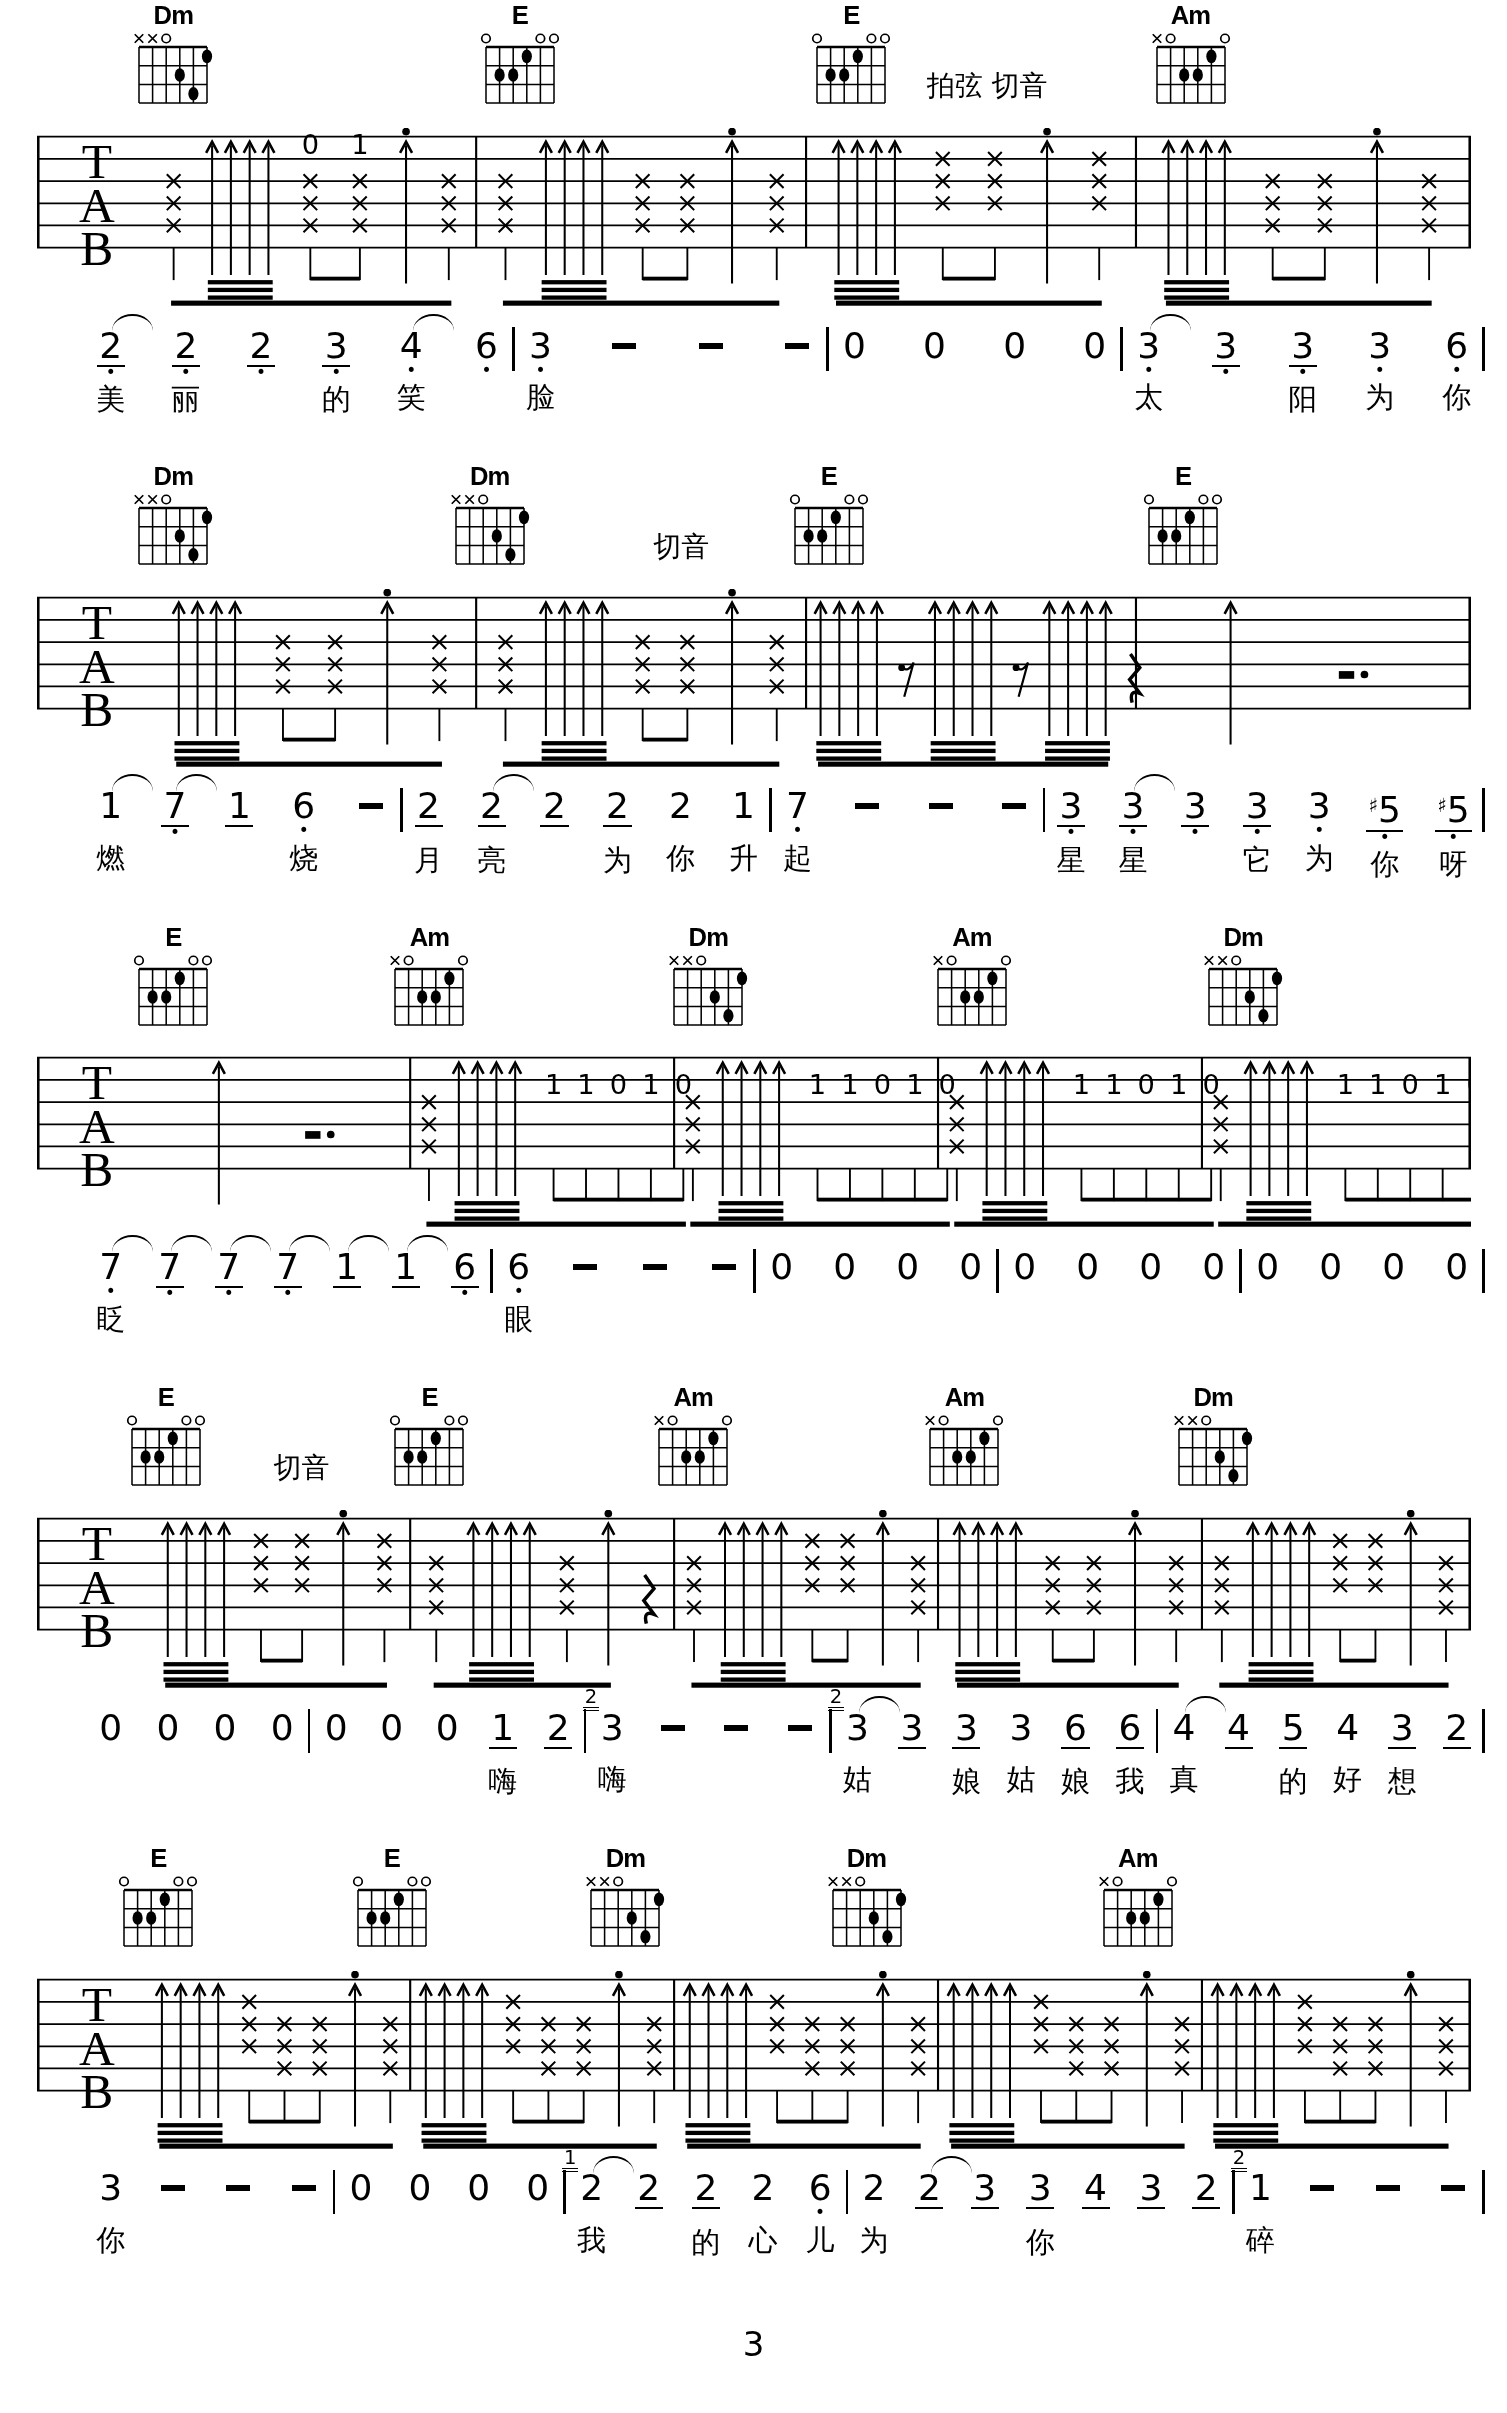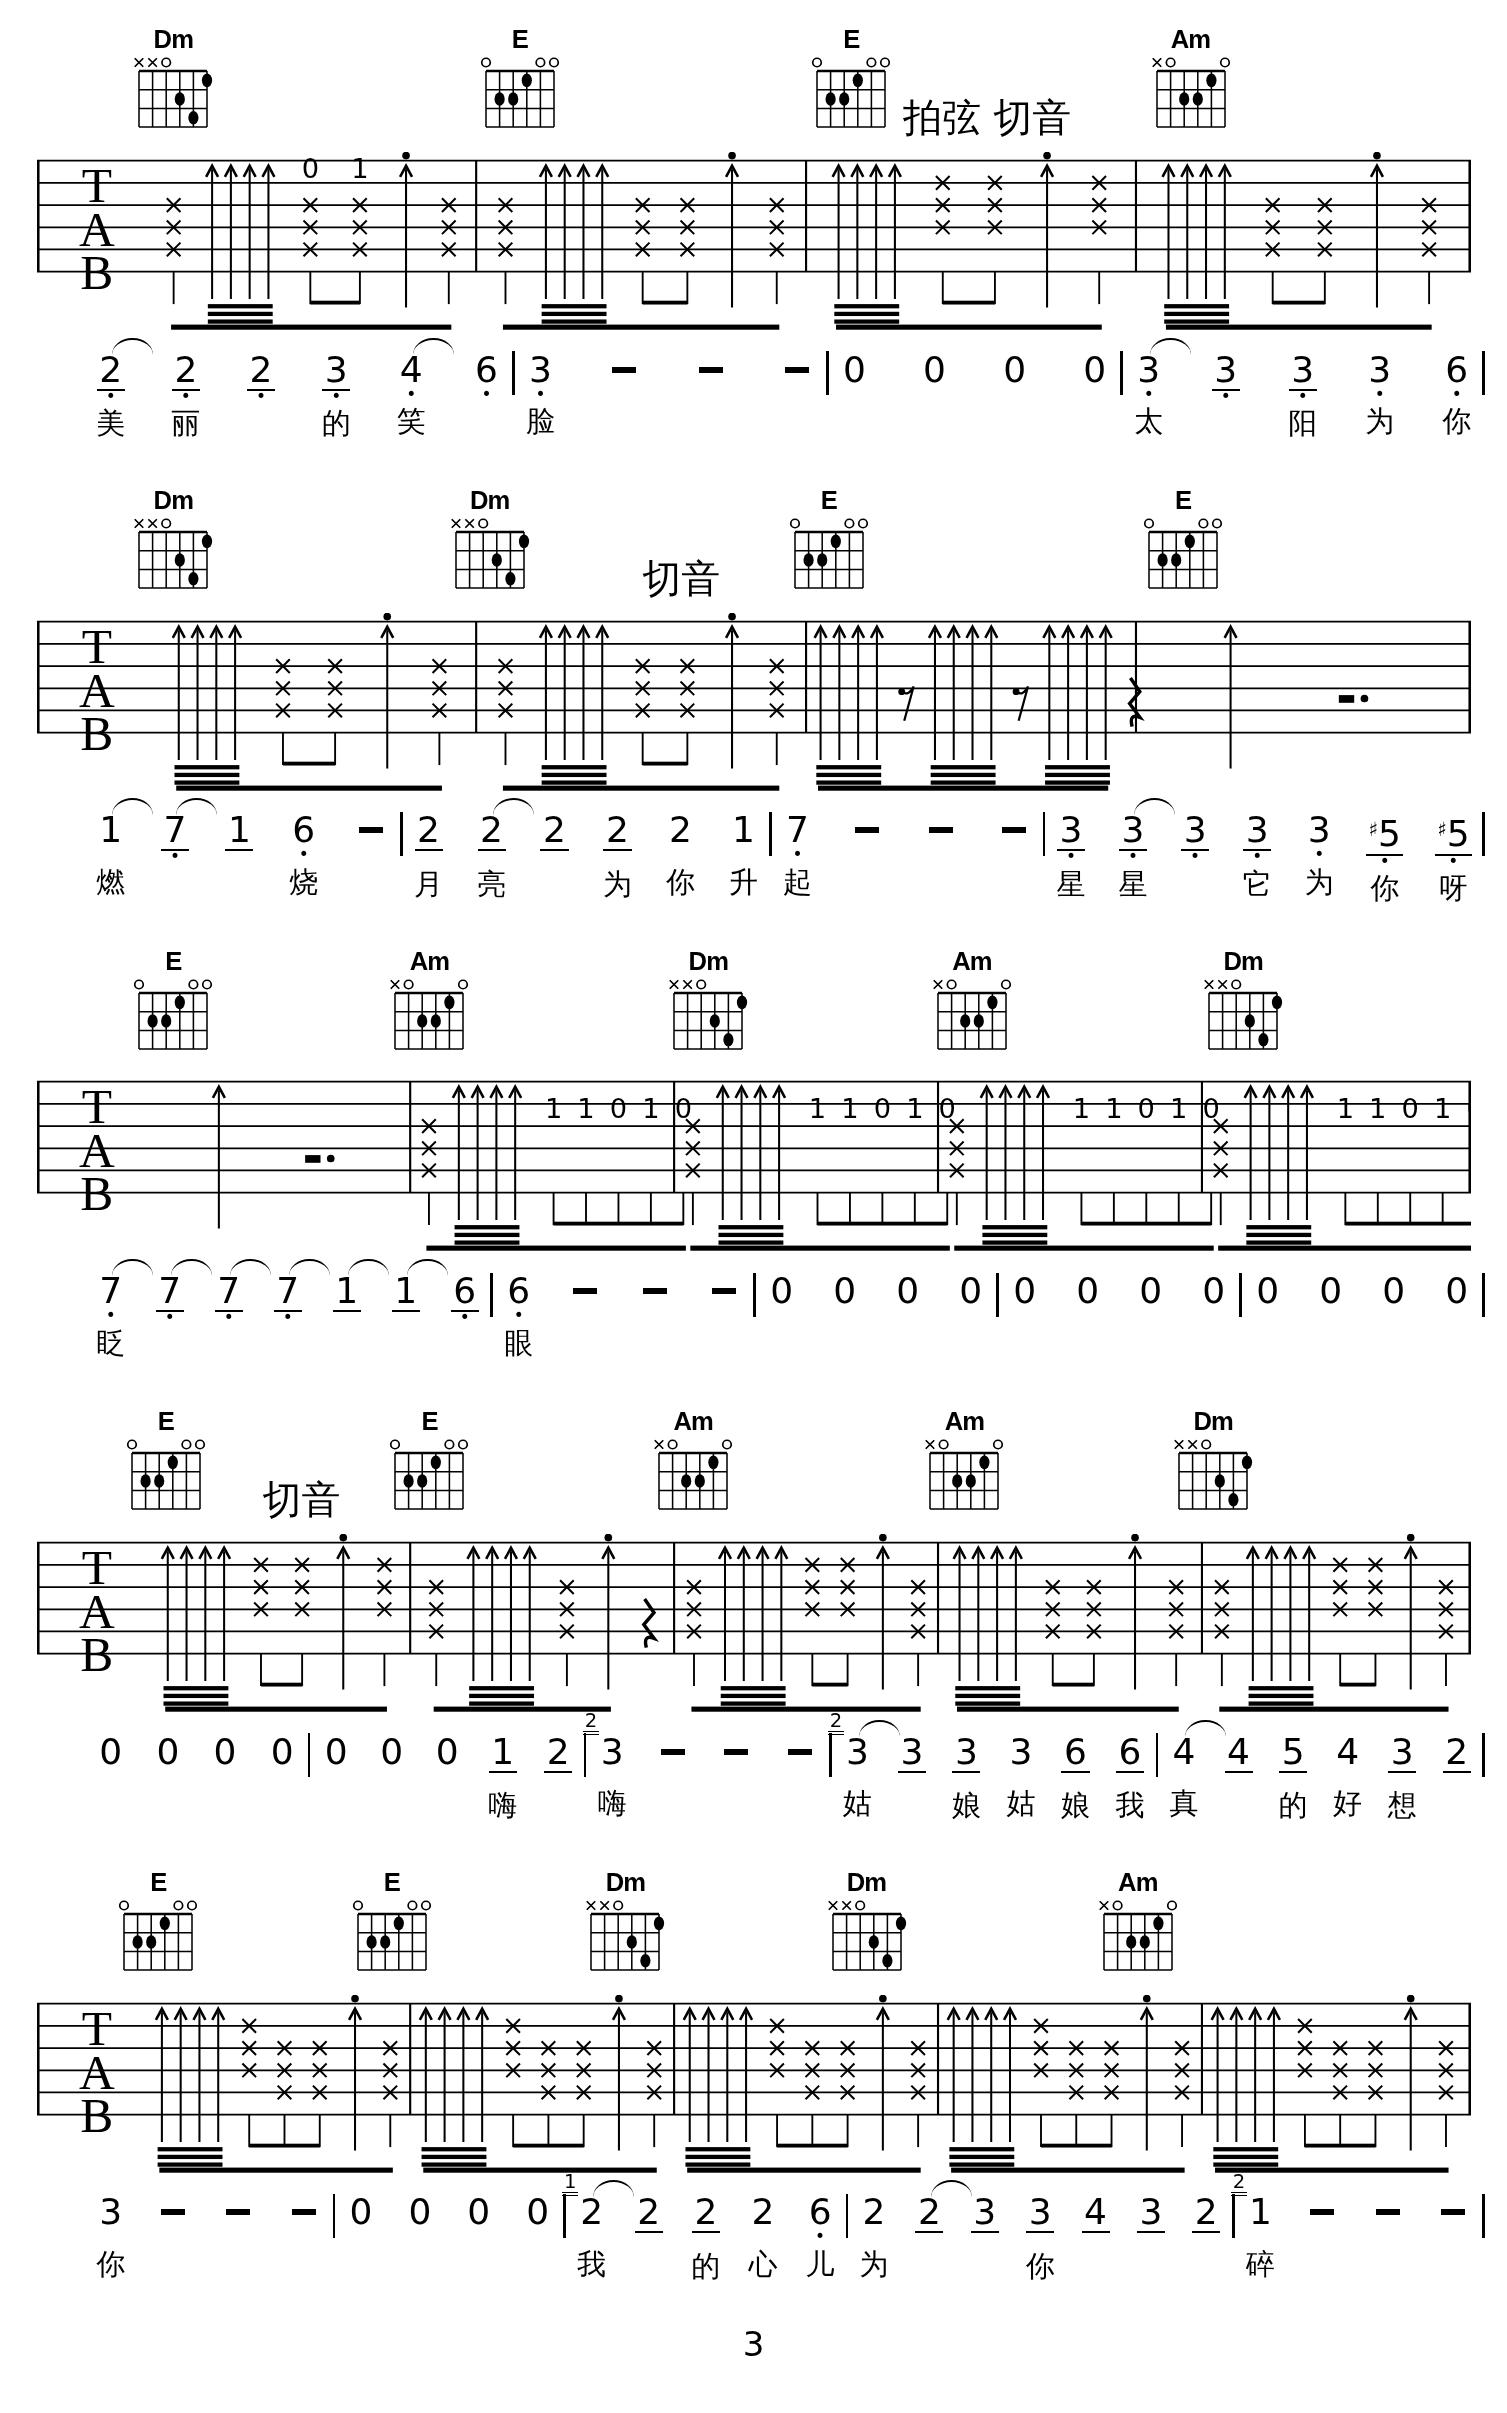--- a/index.html
+++ b/index.html
@@ -1,23 +1,23 @@
 <!DOCTYPE html>
 <html style="font-size:13.7px"><head>
 <meta charset="utf-8">
 <style>
   html,body{margin:0;padding:0;background:#e8e8e8;}
   .page{width:1507px;height:2413px;background:#ffffff;position:relative;overflow:hidden;
         font-family:"DejaVu Sans",sans-serif;color:#000;}
-  .sheet{margin-top:24px;}
+  .sheet{}
   .system{position:relative;}
   .chordrow{position:relative;height:128px;}
   .chord{position:absolute;top:3.4px;width:89px;transform:translateX(-50%);text-align:center;}
   .cname{font:bold 25.6px "Liberation Sans",sans-serif;letter-spacing:-0.9px;line-height:25.6px;height:27px;}
-  .ann{position:absolute;top:67px;transform:translateX(-50%);font-size:39px;white-space:nowrap;
+  .ann{position:absolute;top:67px;transform:translateX(-50%);font-size:28px;white-space:nowrap;
        font-family:"DejaVu Sans",sans-serif;}
   .staffwrap{height:184px;margin-left:37px;}
   .jline{display:flex;align-items:flex-start;min-height:135px;padding:13.7px 22px 0 85px;}
   .jmeasure{display:flex;justify-content:space-between;align-items:flex-start;padding:0 10.2px;min-width:0;}
   .jbar{flex:0 0 2.6px;width:2.6px;height:44px;background:#000;margin-top:1.7px;}
   .note{position:relative;display:flex;flex-direction:column;align-items:center;min-width:31px;}
   .dgt{font:400 36px "DejaVu Sans",sans-serif;line-height:39px;padding:0 2.6px;}
   .ul{border-bottom:2.6px solid #000;}
   .odot{height:12px;line-height:10.2px;font-size:17px;}
   .lyr{height:39px;line-height:38px;font-size:29px;margin-top:1.7px;white-space:nowrap;}

